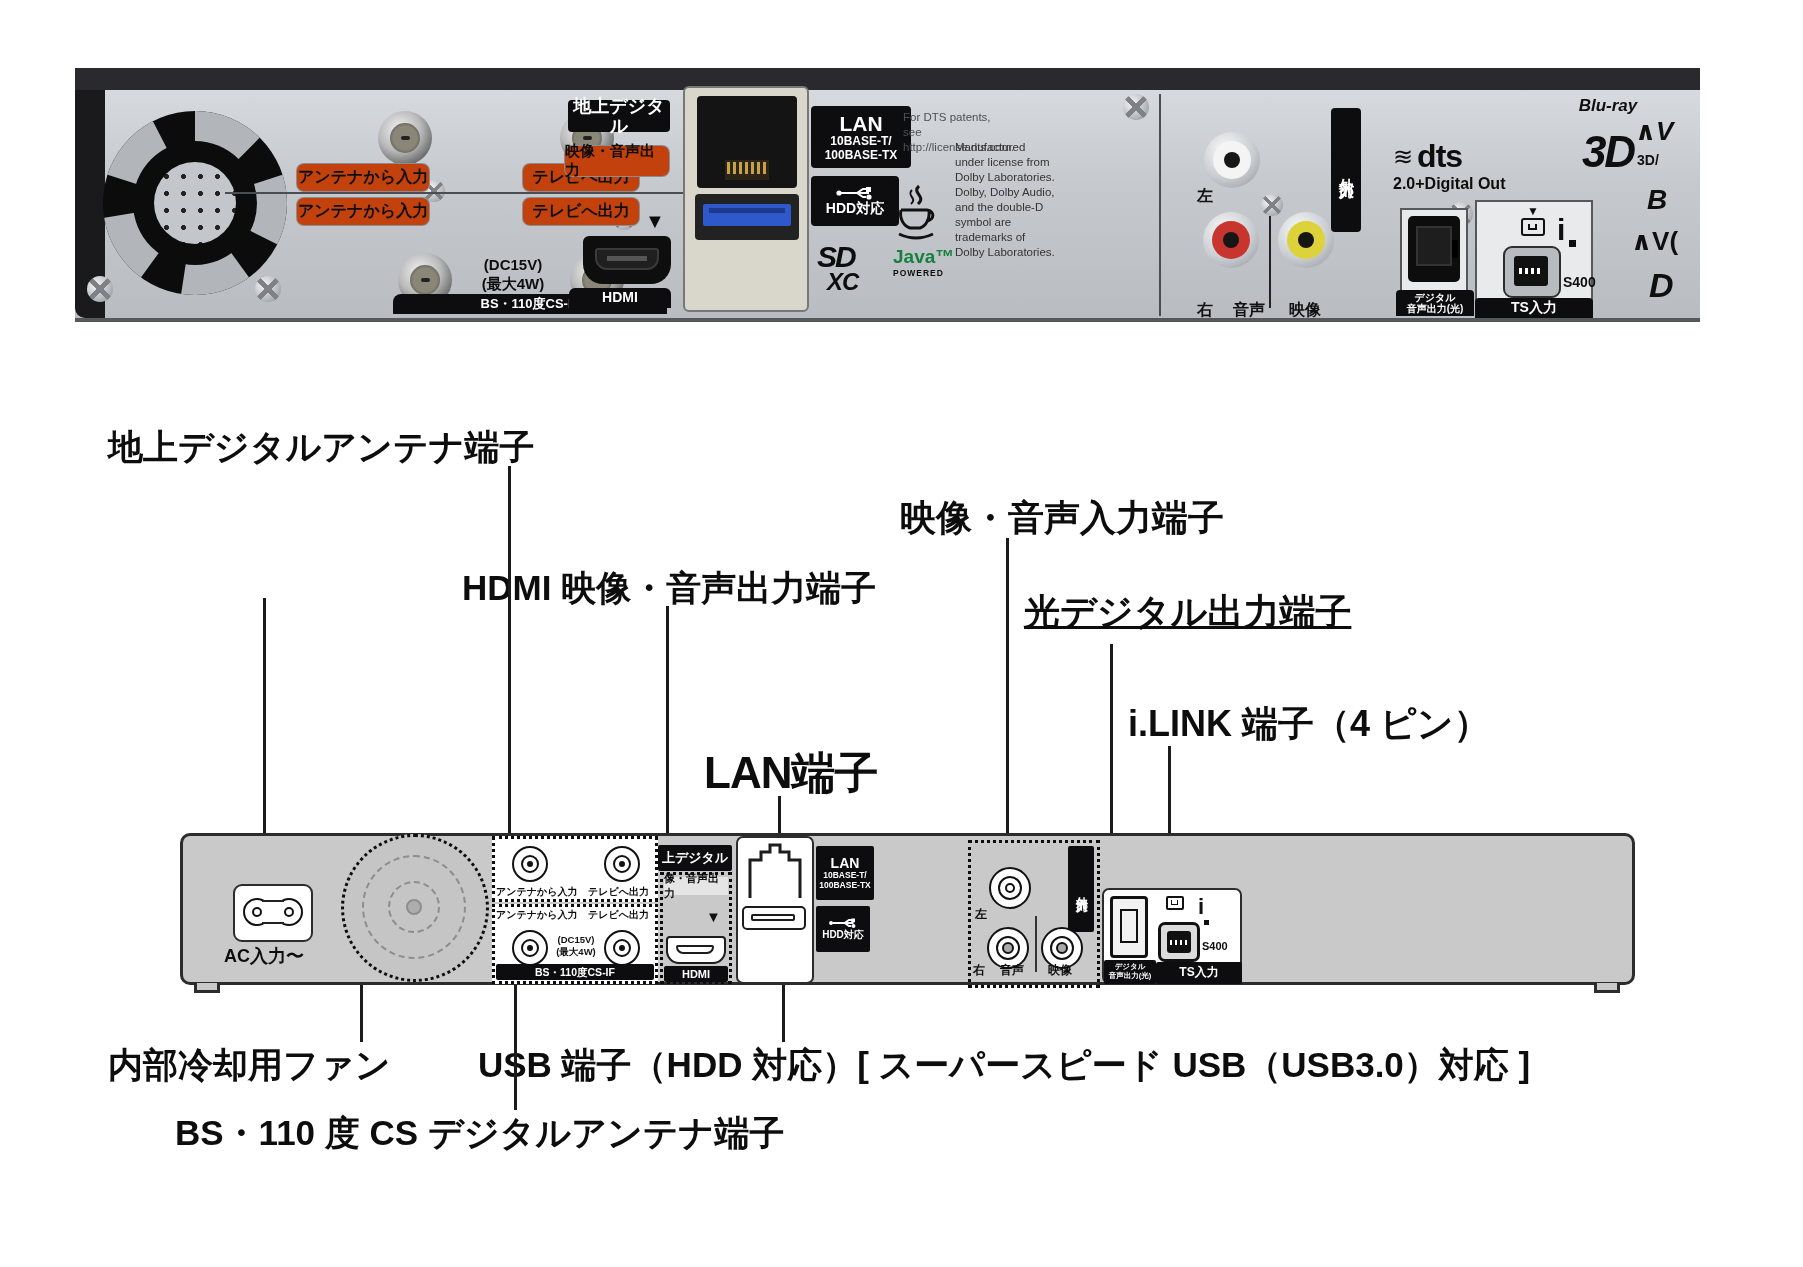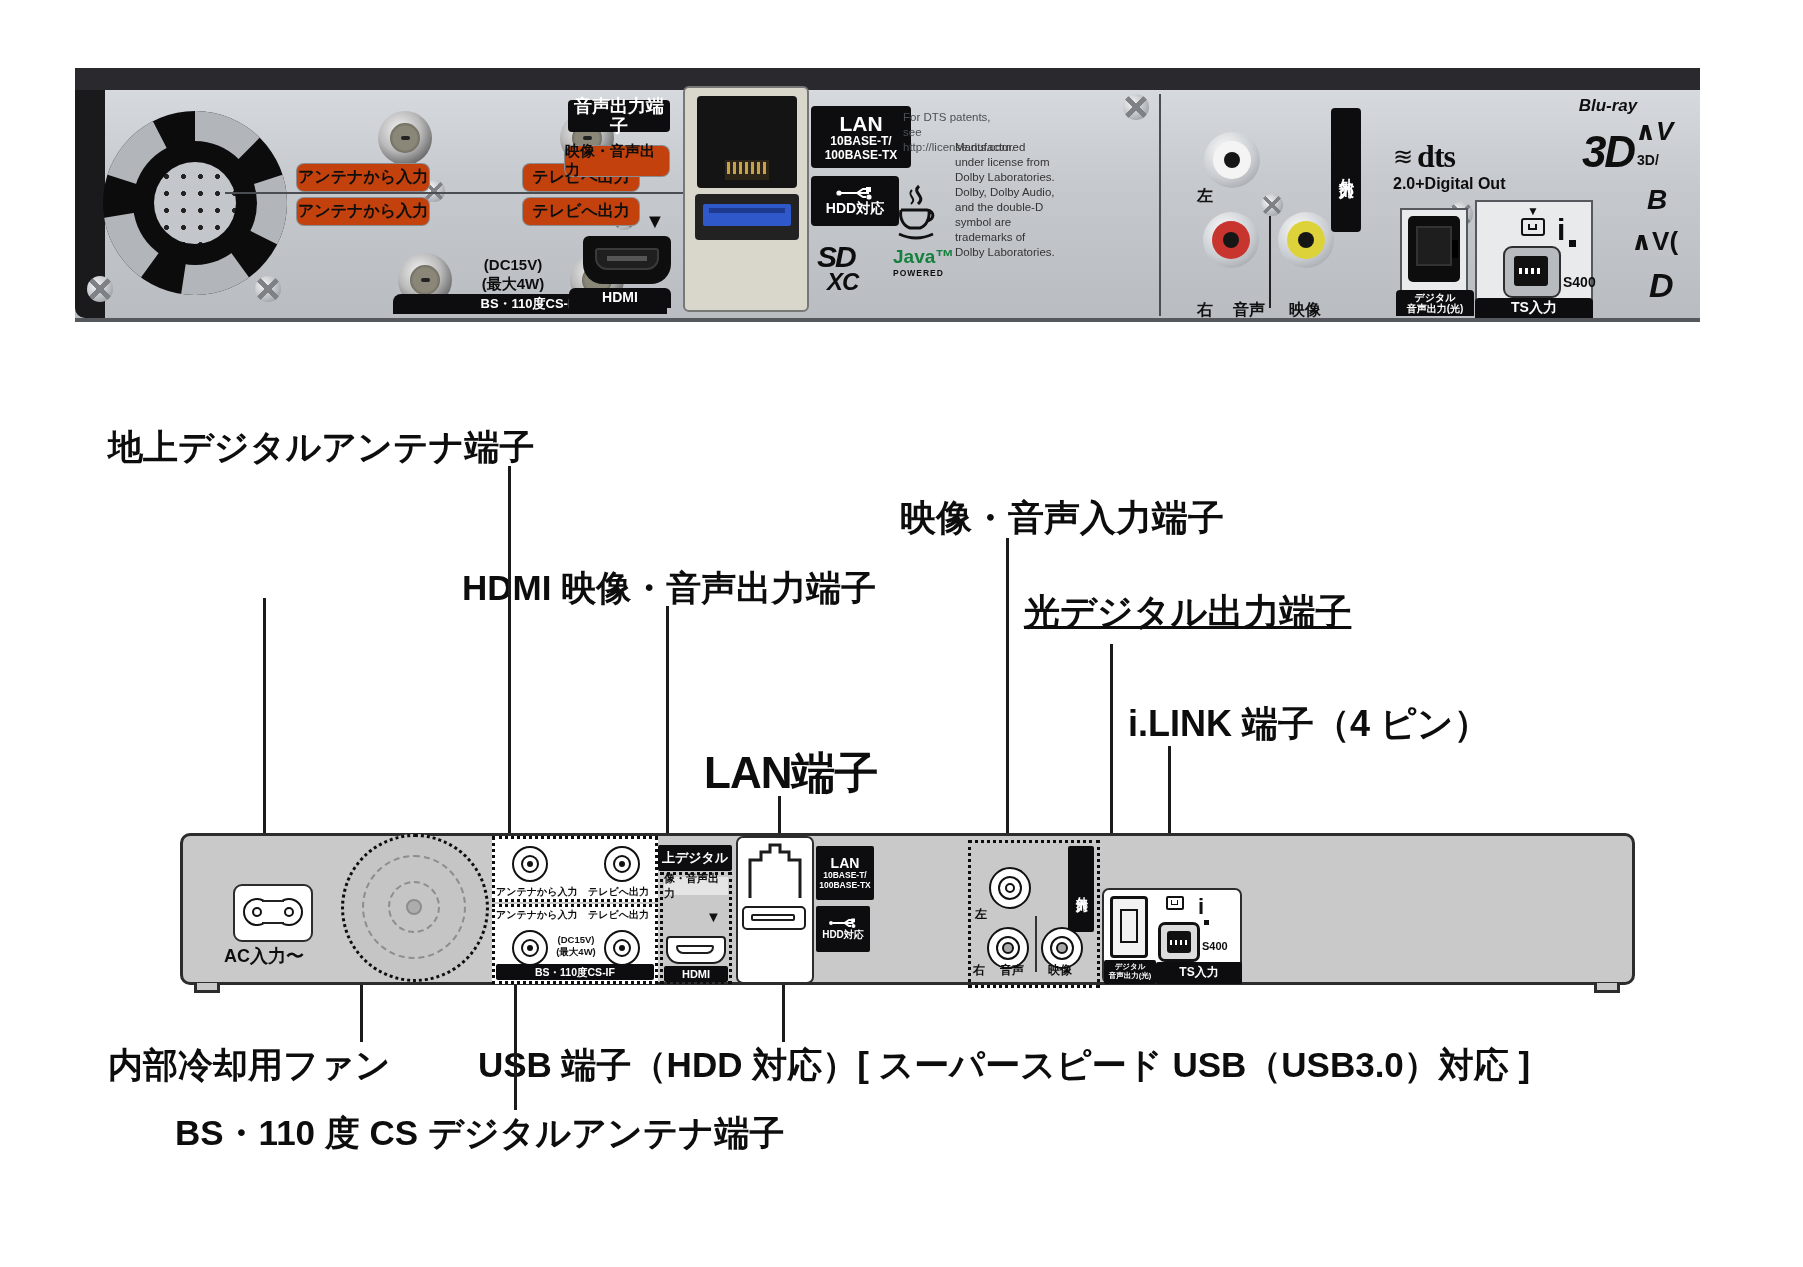--- a/index.html
+++ b/index.html
@@ -92,21 +92,21 @@
     <div class="fcon" style="left:495px;top:185px;width:54px;height:54px;">
       <div class="fcon-in" style="left:12px;top:12px;width:30px;height:30px;"></div>
       <div class="fcon-slot" style="left:23px;top:25px;width:9px;height:4px;"></div>
     </div>
     <div class="abs" style="left:388px;top:188px;width:100px;text-align:center;font-weight:bold;font-size:15px;line-height:1.25;color:#0e0e0e;">
       <div>(DC15V)</div>
       <div>(最大4W)</div>
     </div>
     <div class="btag" style="left:318px;top:226px;width:274px;height:20px;font-size:13px;border-radius:8px 8px 0 0;">BS・110度CS-IF</div>
 
-    <div class="btag" style="left:493px;top:32px;width:102px;height:32px;font-size:18px;">音声出力端子</div>
+    <div class="btag" style="left:493px;top:32px;width:102px;height:32px;font-size:18px;">地上デジタル</div>
     <div class="wlabel" style="left:490px;top:78px;width:104px;height:30px;font-size:15px;">映像・音声出力</div>
     <div class="abs" style="left:570px;top:142px;font-size:20px;color:#0d0d0d;">▼</div>
     <div class="abs" style="left:508px;top:168px;width:88px;height:48px;background:#0e0e0e;border-radius:6px 6px 20px 20px;">
       <div class="abs" style="left:12px;top:12px;width:64px;height:22px;background:#1f1f1f;border:2px solid #3a3a3a;border-radius:3px 3px 12px 12px;box-sizing:border-box;"></div>
       <div class="abs" style="left:24px;top:20px;width:40px;height:5px;background:#555;"></div>
     </div>
     <div class="btag" style="left:494px;top:220px;width:102px;height:20px;font-size:14px;border-radius:6px 6px 0 0;">HDMI</div>
 
     <div class="abs" style="left:608px;top:18px;width:126px;height:226px;background:#d9d6cb;border:2px solid #74客777;border:2px solid #777;border-radius:6px;box-sizing:border-box;">
       <div class="abs" style="left:12px;top:8px;width:100px;height:92px;background:#141414;border-radius:4px;">
@@ -179,21 +179,21 @@
     <div class="thin-line" style="left:1194px;top:148px;width:2px;height:92px;background:#222;"></div>
     <div class="abs" style="left:1122px;top:232px;font-size:16px;font-weight:bold;">右</div>
     <div class="abs" style="left:1158px;top:232px;font-size:16px;font-weight:bold;">音声</div>
     <div class="abs" style="left:1214px;top:232px;font-size:16px;font-weight:bold;">映像</div>
 
     <div class="btag" style="left:1256px;top:40px;width:30px;height:124px;font-size:15px;writing-mode:vertical-rl;letter-spacing:2px;">外部入力</div>
 
     <div class="abs" style="left:1318px;top:70px;width:150px;color:#0d0d0d;">
       <div style="display:flex;align-items:center;gap:4px;">
         <span style="font-size:24px;">≋</span>
-        <span style="font-size:32px;font-weight:900;letter-spacing:-1px;font-family:Liberation Serif, serif;">dts</span>
+        <span style="font-size:32px;font-weight:900;letter-spacing:-1px;">dts</span>
       </div>
       <div style="font-size:16px;font-weight:800;">2.0+Digital Out</div>
     </div>
 
     <div class="abs" style="left:1468px;top:28px;width:130px;color:#0f0f0f;font-style:italic;font-weight:900;text-align:center;">
       <div style="font-size:17px;">Blu-ray</div>
       <div style="font-size:44px;line-height:0.9;letter-spacing:-2px;margin-top:16px;">3D</div>
     </div>
 
     <div class="abs" style="left:1325px;top:140px;width:68px;height:92px;background:#e8eaec;border:2px solid #55585c;box-sizing:border-box;">

